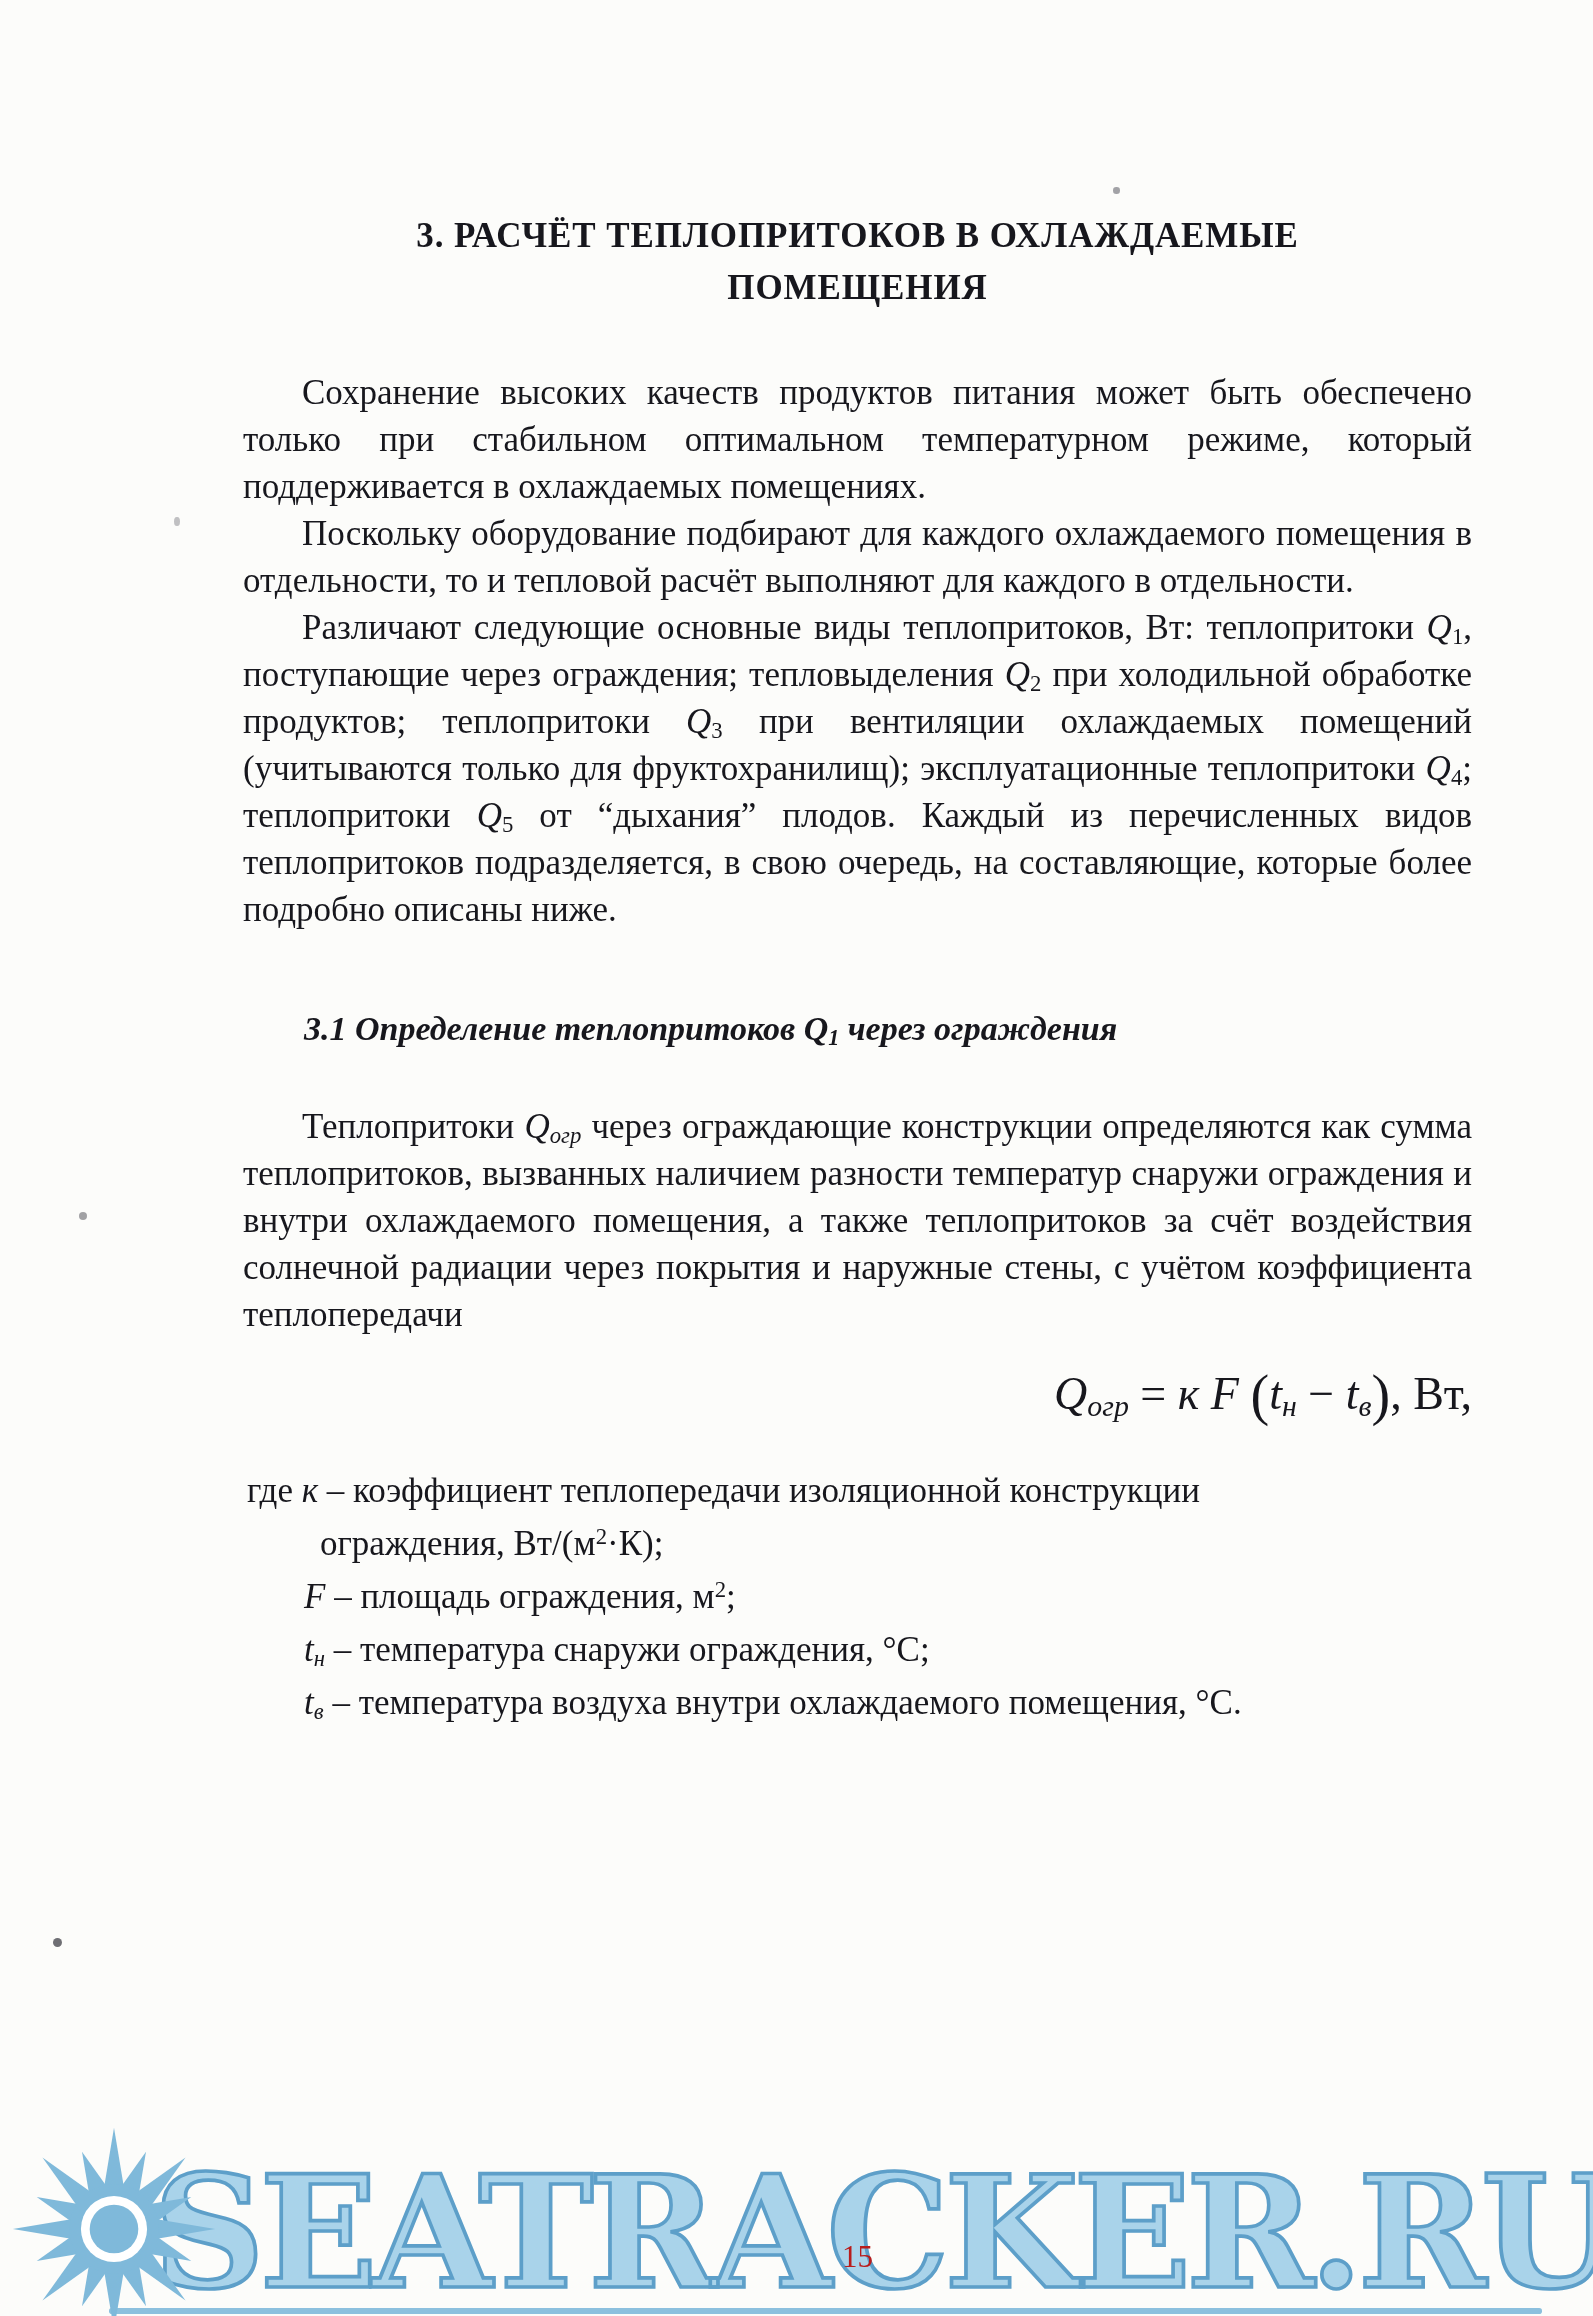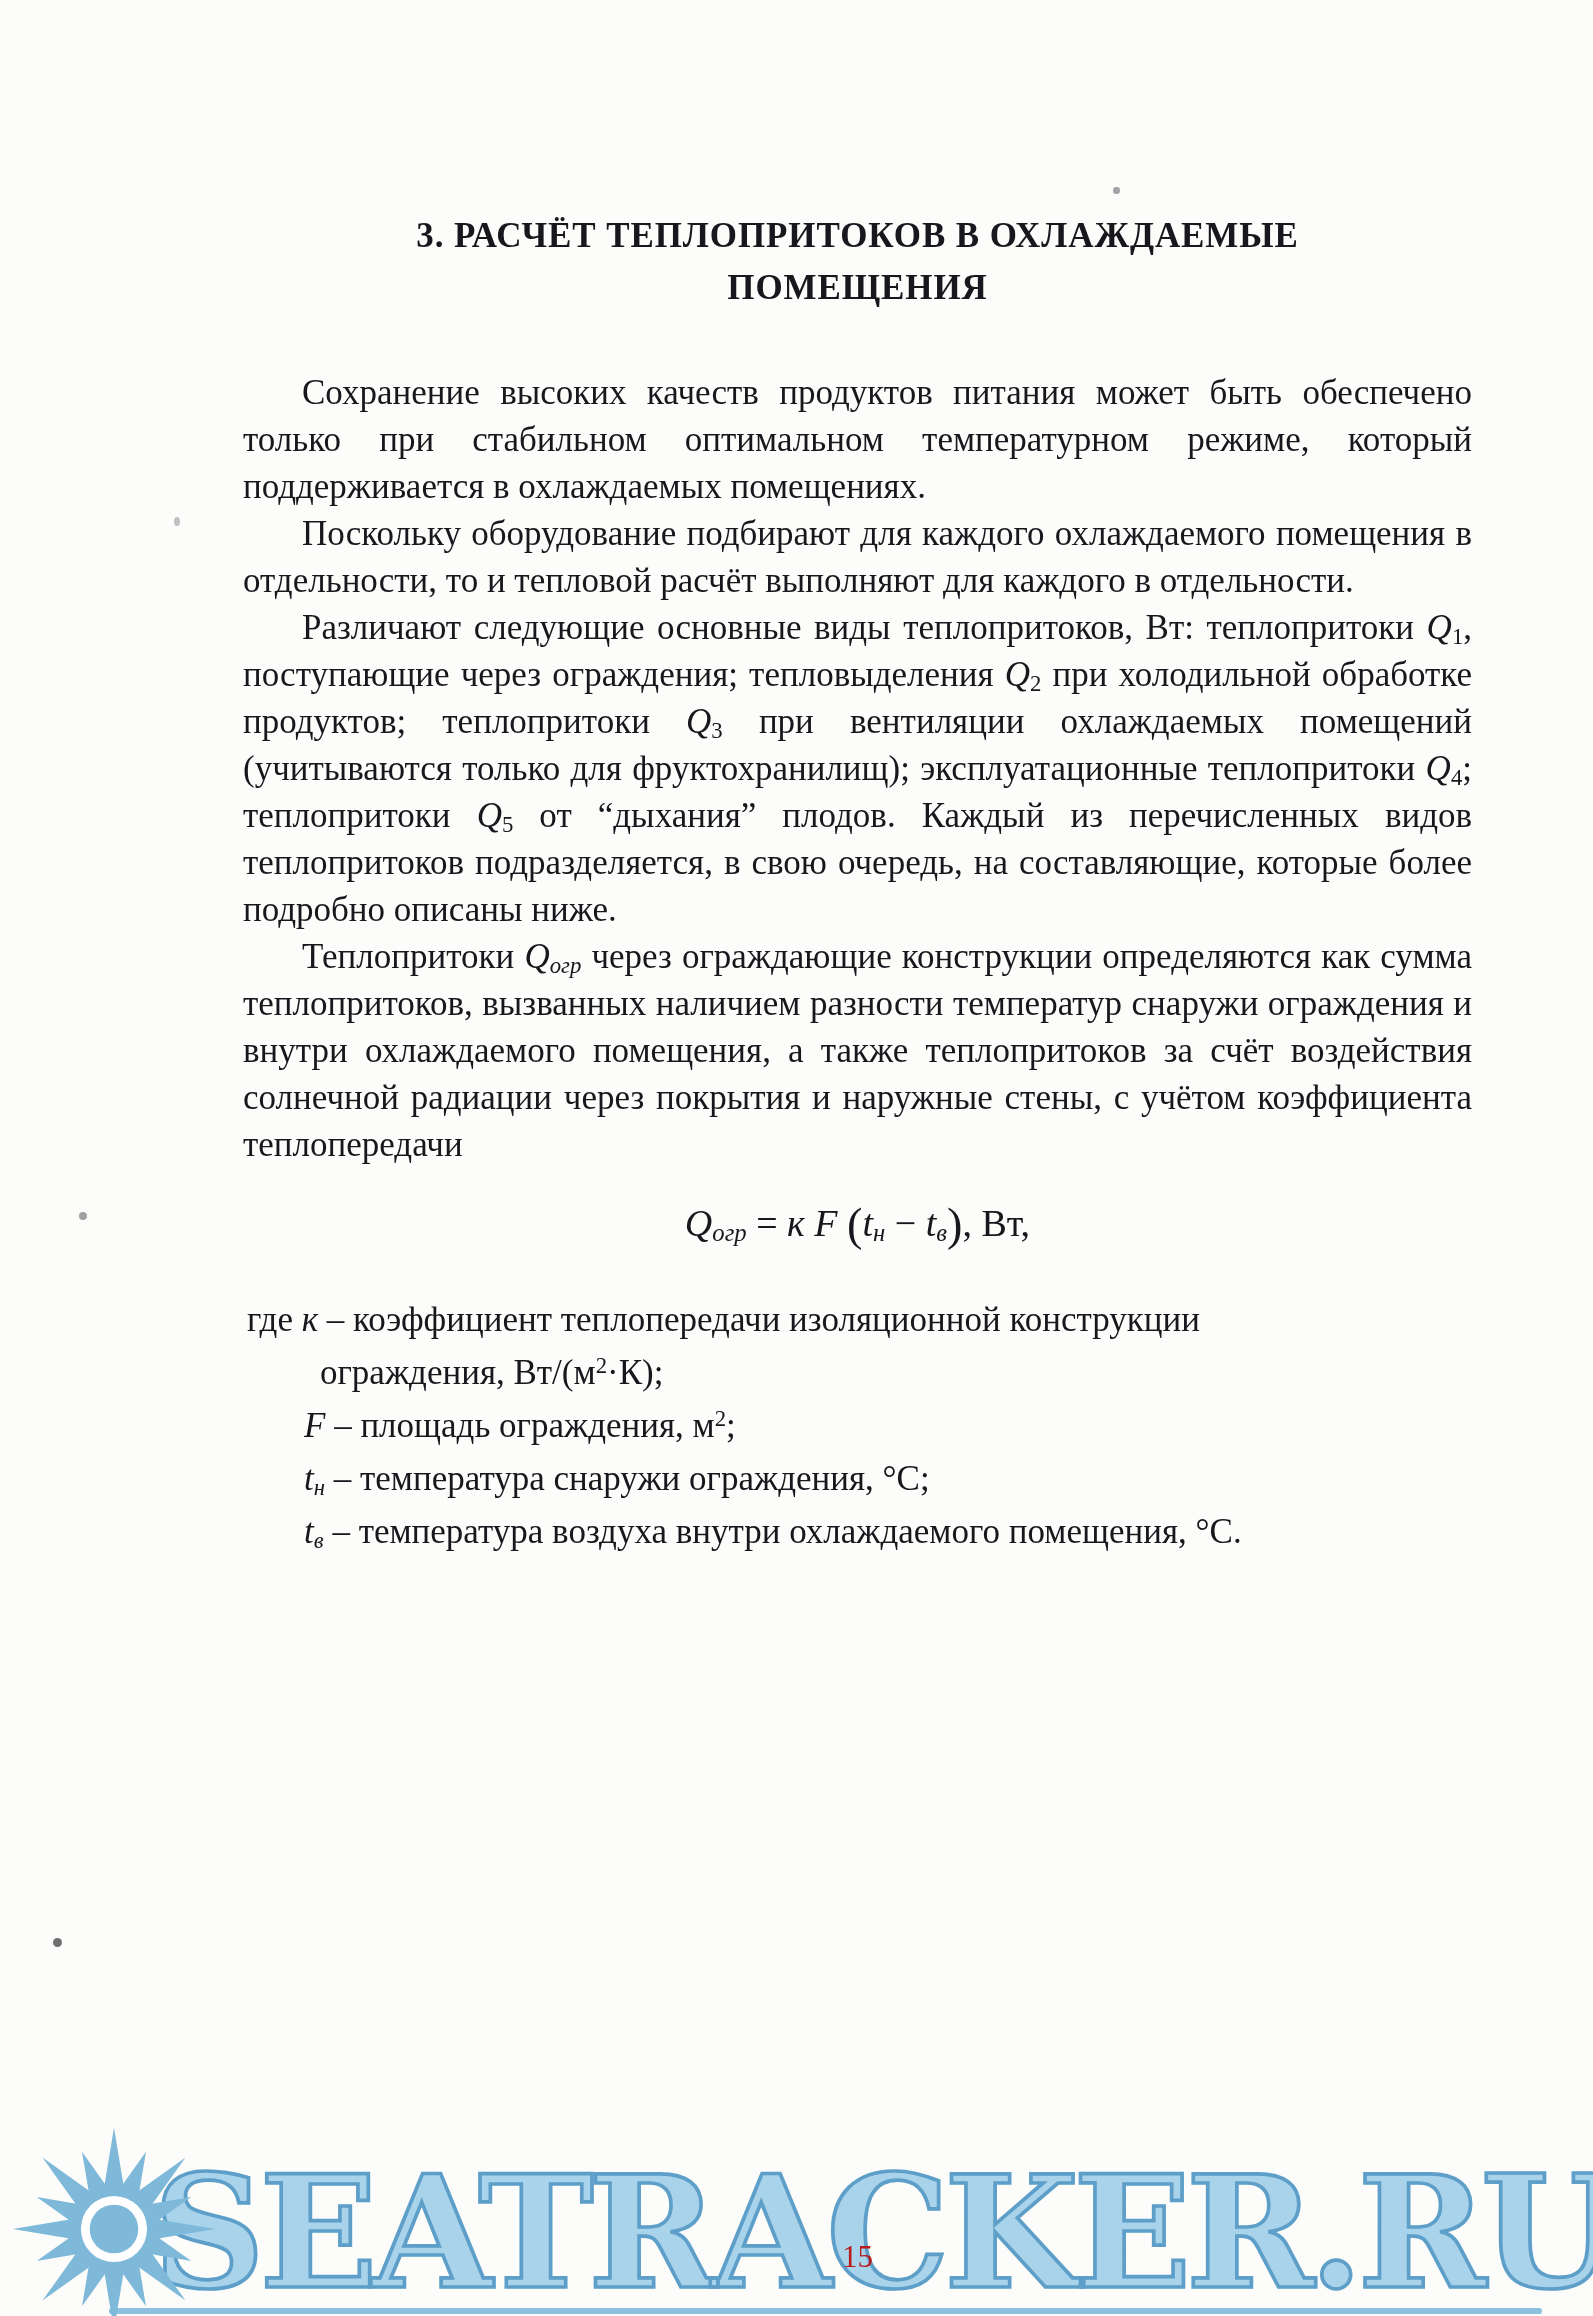--- a/index.html
+++ b/index.html
@@ -42,22 +42,22 @@
   }
   .section-heading {
     margin: 74px 0 52px 61px;
     font-size: 34px;
     font-weight: bold;
     font-style: italic;
     line-height: 44px;
   }
   .formula {
     margin: 28px 0 41px 0;
-    font-size: 38px;
-    text-align: center;
+    font-size: 46px;
+    text-align: right;
     line-height: 55px;
   }
   .definitions { margin-top: 0; }
   .def-line {
     font-size: 35px;
     line-height: 53px;
     text-align: left;
   }
   .ind0 { margin-left: 4px; }
   .ind1 { margin-left: 61px; }
@@ -153,20 +153,21 @@
   <div class="content">
     <h1 class="title">
       <span class="tl">3. РАСЧЁТ ТЕПЛОПРИТОКОВ В ОХЛАЖДАЕМЫЕ</span>
       <span class="tl">ПОМЕЩЕНИЯ</span>
     </h1>
 
     <p class="para">Сохранение высоких качеств продуктов питания может быть обеспечено только при стабильном оптимальном температурном режиме, который поддерживается в охлаждаемых помещениях.</p>
     <p class="para">Поскольку оборудование подбирают для каждого охлаждаемого помещения в отдельности, то и тепловой расчёт выполняют для каждого в отдельности.</p>
     <p class="para">Различают следующие основные виды теплопритоков, Вт: теплопритоки <span class="i">Q</span><span class="sub">1</span>, поступающие через ограждения; тепловыделения <span class="i">Q</span><span class="sub">2</span> при холодильной обработке продуктов; теплопритоки <span class="i">Q</span><span class="sub">3</span> при вентиляции охлаждаемых помещений (учитываются только для фруктохранилищ); эксплуатационные теплопритоки <span class="i">Q</span><span class="sub">4</span>; теплопритоки <span class="i">Q</span><span class="sub">5</span> от “дыхания” плодов. Каждый из перечисленных видов теплопритоков подразделяется, в свою очередь, на составляющие, которые более подробно описаны ниже.</p>
 
+    <h2 class="section-heading">3.1  Определение теплопритоков  <span class="i">Q</span><span class="sub">1</span>  через ограждения</h2>
 
     <p class="para">Теплопритоки  <span class="i">Q</span><span class="i sub">огр</span>  через ограждающие конструкции определяются как сумма теплопритоков, вызванных наличием разности температур снаружи ограждения и внутри охлаждаемого помещения, а также теплопритоков за счёт воздействия солнечной радиации через покрытия и наружные стены, с учётом коэффициента теплопередачи</p>
 
     <div class="formula"><span class="i">Q</span><span class="i sub">огр</span> = <span class="i">к</span> <span class="i">F</span> <span class="paren">(</span><span class="i">t</span><span class="i sub">н</span> − <span class="i">t</span><span class="i sub">в</span><span class="paren">)</span>, Вт,</div>
 
     <div class="definitions">
       <div class="def-line ind0">где <span class="i">к</span> – коэффициент теплопередачи изоляционной конструкции</div>
       <div class="def-line ind2">ограждения, Вт/(м<span class="sup">2</span>·К);</div>
       <div class="def-line ind1"><span class="i">F</span> – площадь ограждения, м<span class="sup">2</span>;</div>
       <div class="def-line ind1"><span class="i">t</span><span class="i sub">н</span> – температура снаружи ограждения, °С;</div>

